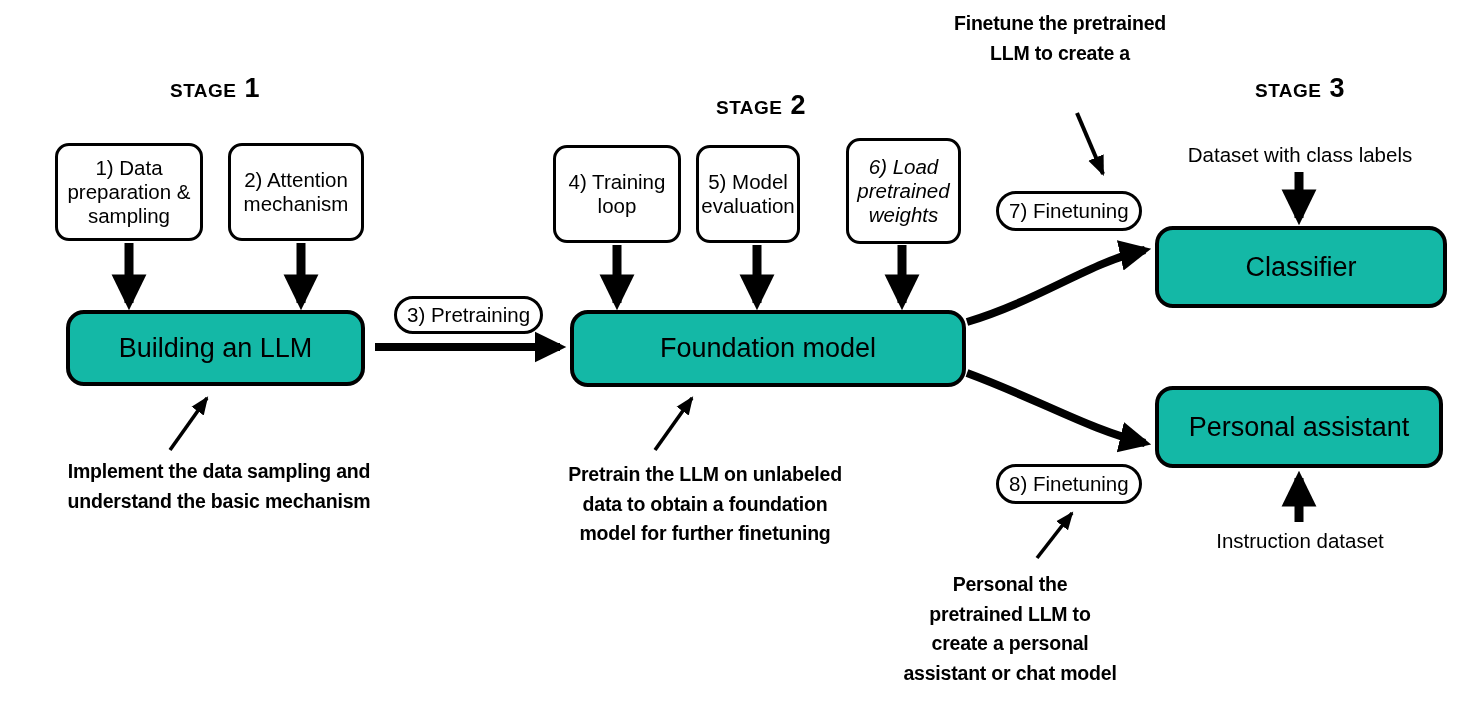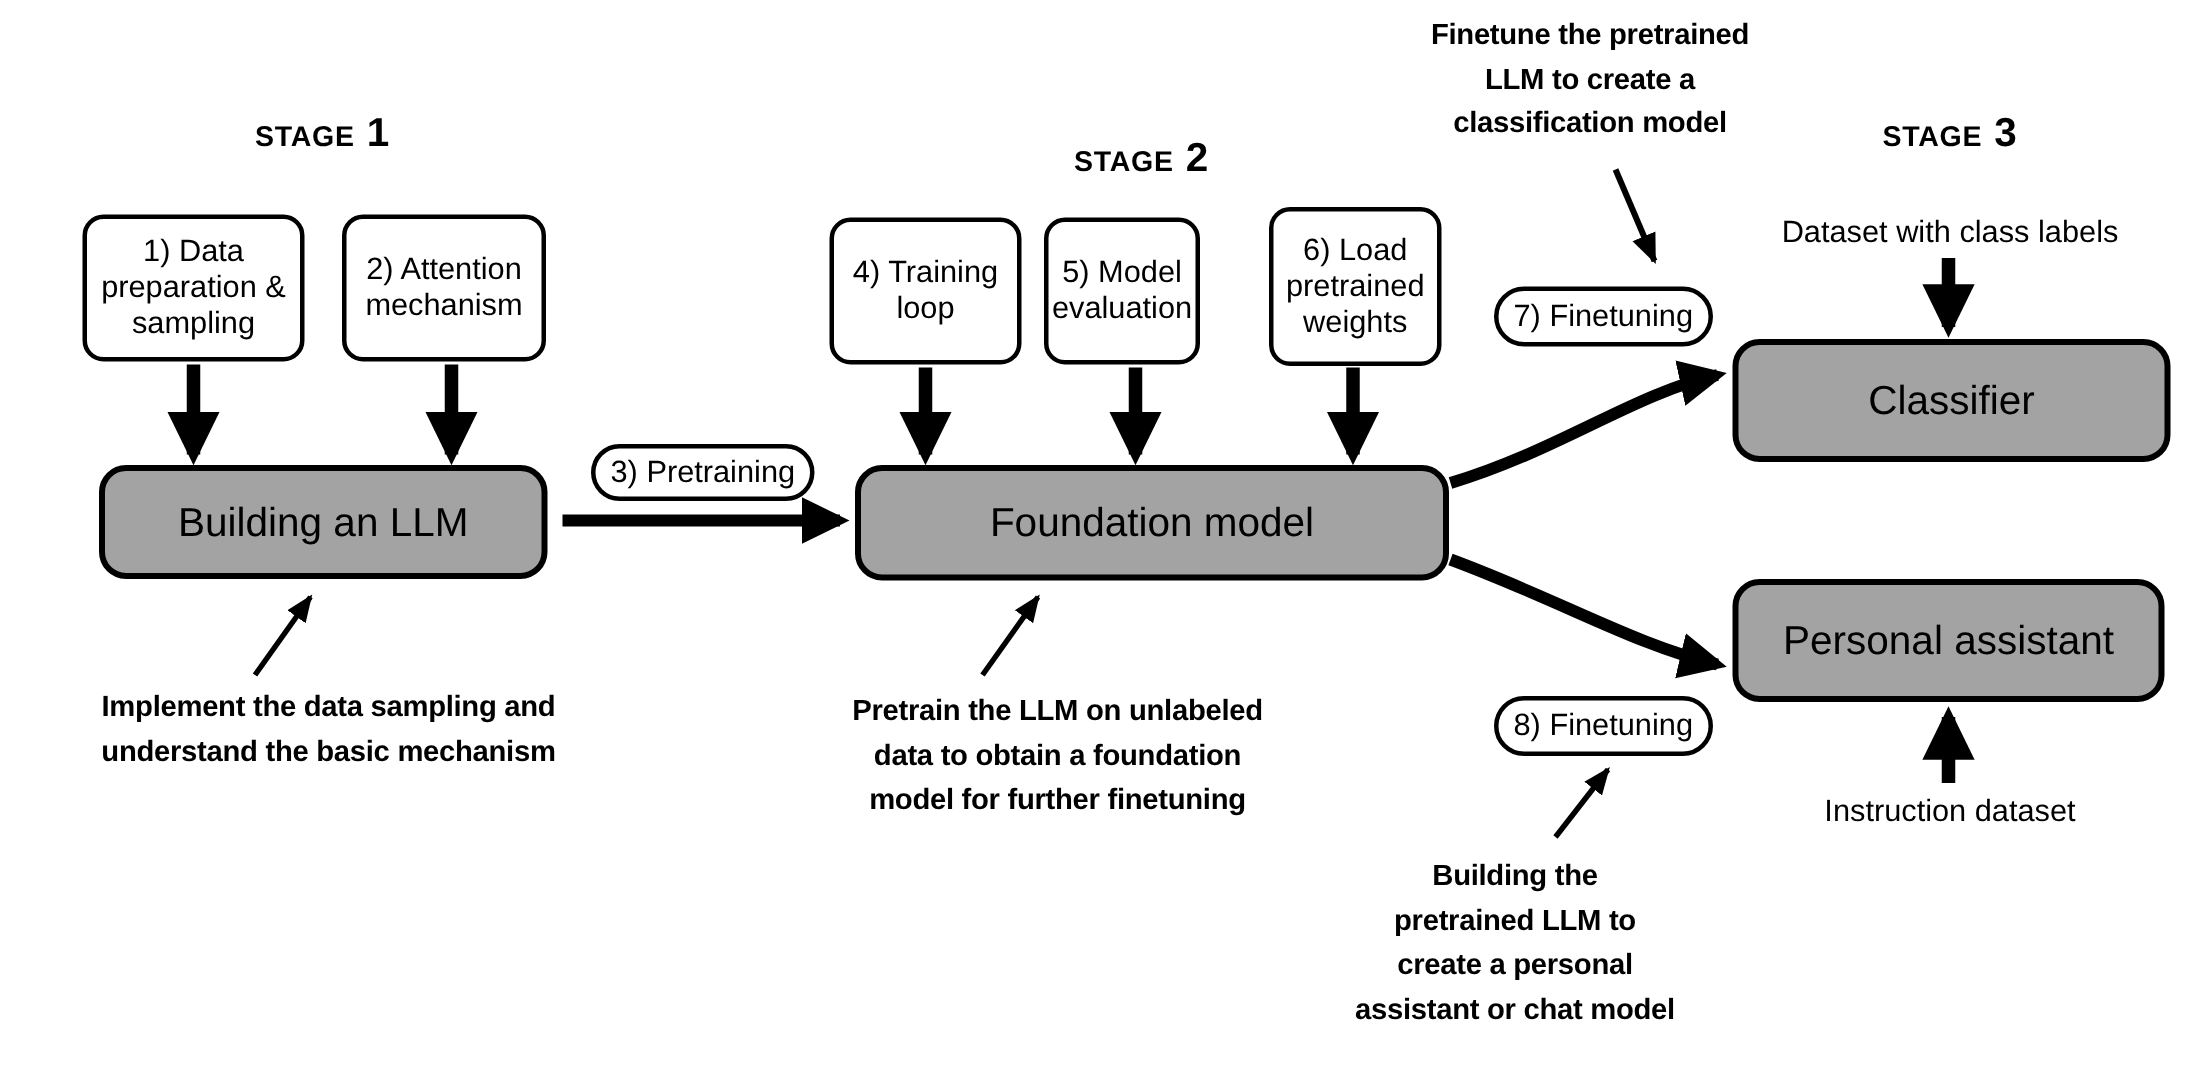--- a/index.html
+++ b/index.html
@@ -72,21 +72,21 @@
     font-size: 20.5px;
     white-space: nowrap;
     padding: 0 10px;
     font-family: "Liberation Sans", sans-serif;
   }
 
   
   .model-box {
     position: absolute;
     box-sizing: border-box;
-    background: #a3a3a3;
+    background: #14b8a6;
     border: 4.5px solid #000000;
     border-radius: 16px;
     display: flex;
     align-items: center;
     justify-content: center;
     text-align: center;
     font-size: 27px;
     font-weight: normal;
     font-family: "Liberation Sans", sans-serif;
   }
@@ -161,21 +161,21 @@
   <div class="stage-title" style="left:1300px; top:73px;">Stage 3</div>
 
   <div class="step-box" style="left:55px; top:143px; width:148px; height:98px;">1) Data preparation &amp; sampling</div>
 
   <div class="step-box" style="left:228px; top:143px; width:136px; height:98px;">2) Attention mechanism</div>
 
   <div class="step-box" style="left:553px; top:145px; width:128px; height:98px;">4) Training loop</div>
 
   <div class="step-box" style="left:696px; top:145px; width:104px; height:98px;">5) Model evaluation</div>
 
-  <div class="step-box" style="left:846px; top:138px; width:115px; height:106px;">6) Load pretrained weights</div>
+  <div class="step-box" style="left:846px; top:138px; width:115px; height:106px;font-style:italic;">6) Load pretrained weights</div>
 
   <div class="pill" style="left:394px; top:296px; height:38px;">3) Pretraining</div>
 
   <div class="pill" style="left:996px; top:191px; height:40px;">7) Finetuning</div>
 
   <div class="pill" style="left:996px; top:464px; height:40px;">8) Finetuning</div>
 
   <div class="model-box big" style="left:66px; top:310px; width:299px; height:76px;">Building an LLM</div>
 
   <div class="model-box big" style="left:570px; top:310px; width:396px; height:77px;">Foundation model</div>
@@ -195,23 +195,22 @@
 
   <div class="caption" style="left:705px; top:460px; width:330px;">
     <div>Pretrain the LLM on unlabeled</div>
     <div>data to obtain a foundation</div>
     <div>model for further finetuning</div>
   </div>
 
   <div class="caption" style="left:1060px; top:9px; width:280px;">
     <div>Finetune the pretrained</div>
     <div>LLM to create a</div>
-    <div>classification model</div>
   </div>
 
   <div class="caption" style="left:1010px; top:570px; width:260px;">
-    <div>Building the</div>
+    <div>Personal the</div>
     <div>pretrained LLM to</div>
     <div>create a personal</div>
     <div>assistant or chat model</div>
   </div>
 
 </div>
 
 </body></html>

